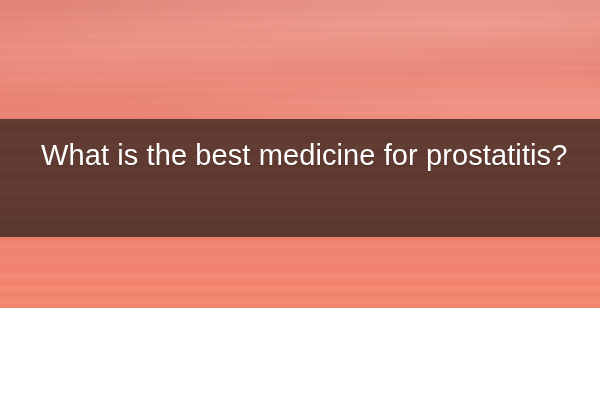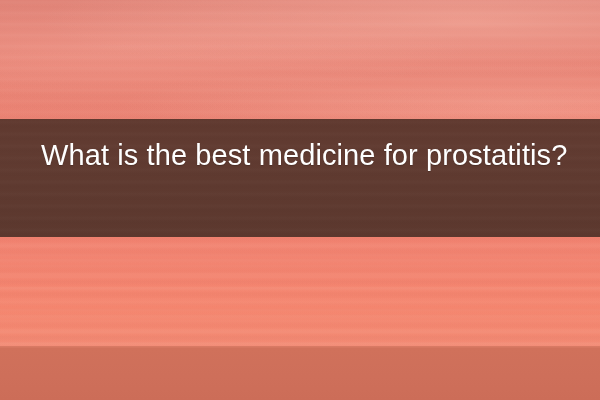--- a/index.html
+++ b/index.html
@@ -7,21 +7,21 @@
     padding: 0;
     background: #ffffff;
   }
   body {
     font-family: "Liberation Sans", sans-serif;
   }
 
   #stage {
     position: relative;
     width: 600px;
-    height: 400px;
+    height: 308px;
     overflow: hidden;
     background: #ec4899;
   }
 
   
   .sky-base {
     position: absolute;
     left: 0; top: 0;
     width: 600px;
     height: 348px;

